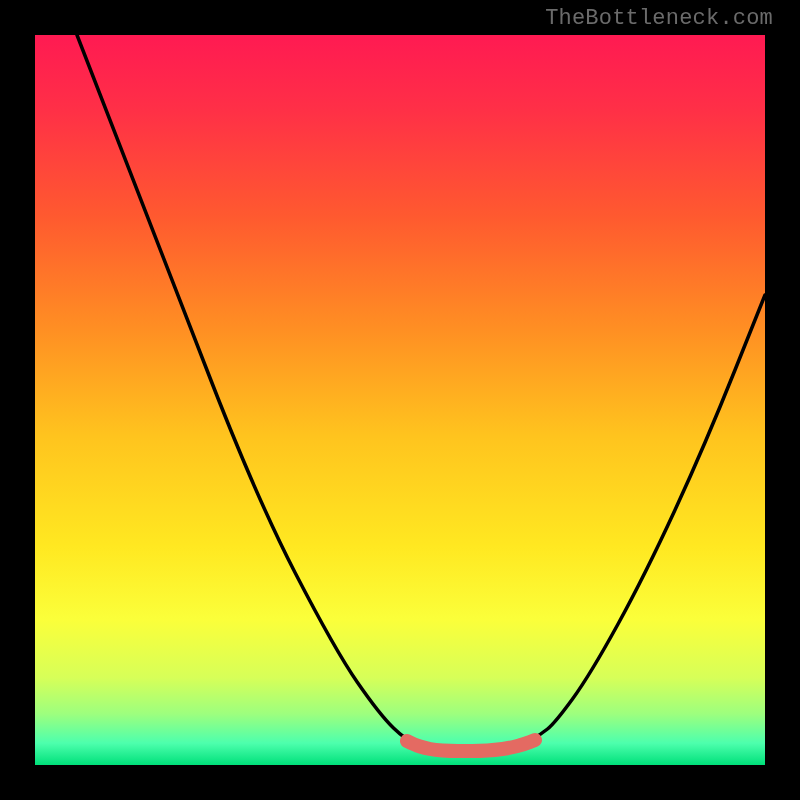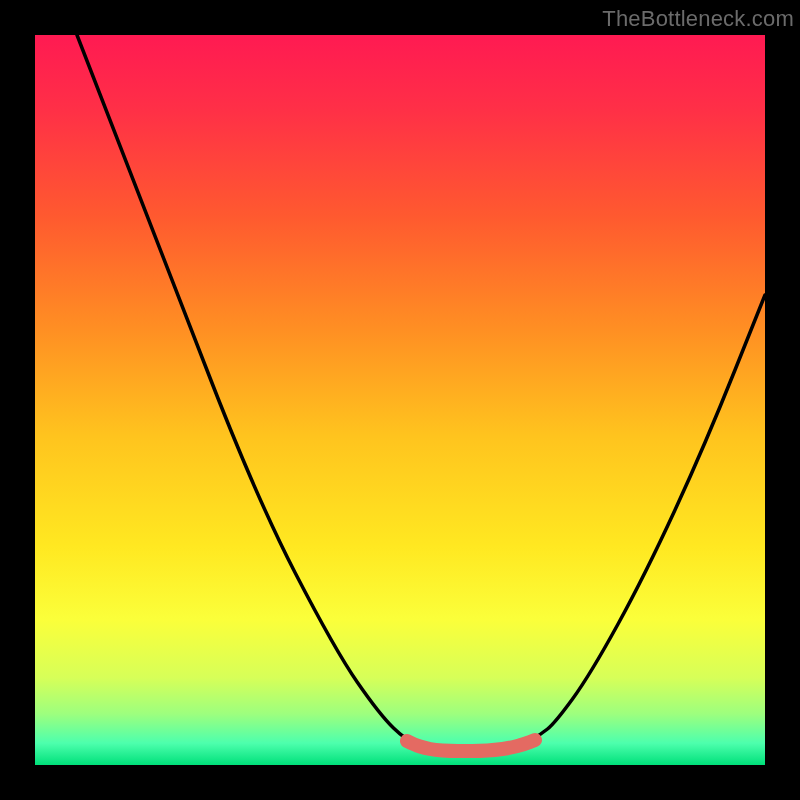--- a/index.html
+++ b/index.html
@@ -34,25 +34,26 @@
   svg.curve {
     position: absolute;
     left: 0;
     top: 0;
     width: 100%;
     height: 100%;
   }
   .watermark {
     position: absolute;
     top: 6px;
-    right: 6px;
+    right: 27px;
     color: #6b6b6b;
     font-size: 22px;
     letter-spacing: 0.2px;
     font-weight: 500;
+    font-family: Liberation Mono, monospace;
   }
 </style>
 </head>
 <body>
 
 <div class="stage">
 
   <div class="watermark">TheBottleneck.com</div>
 
   <div class="plot-frame">

